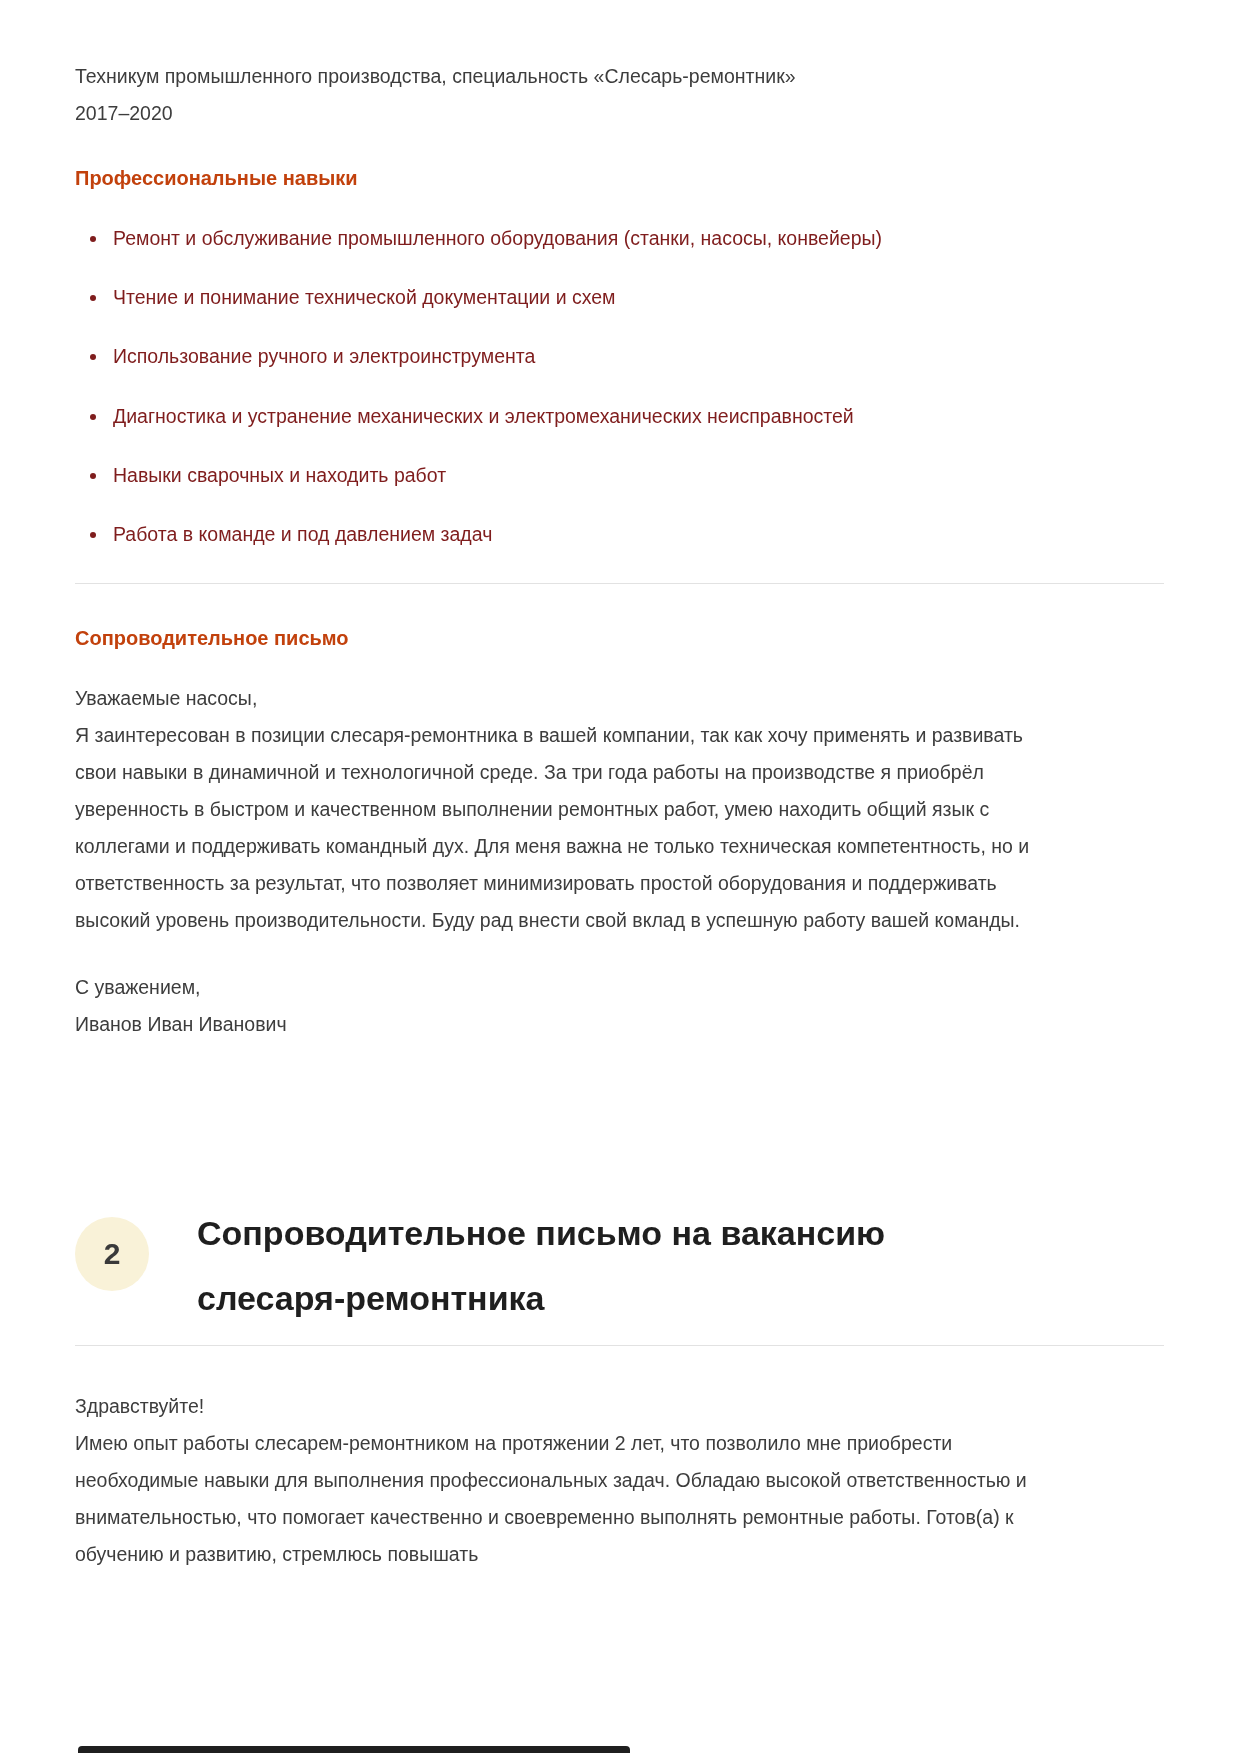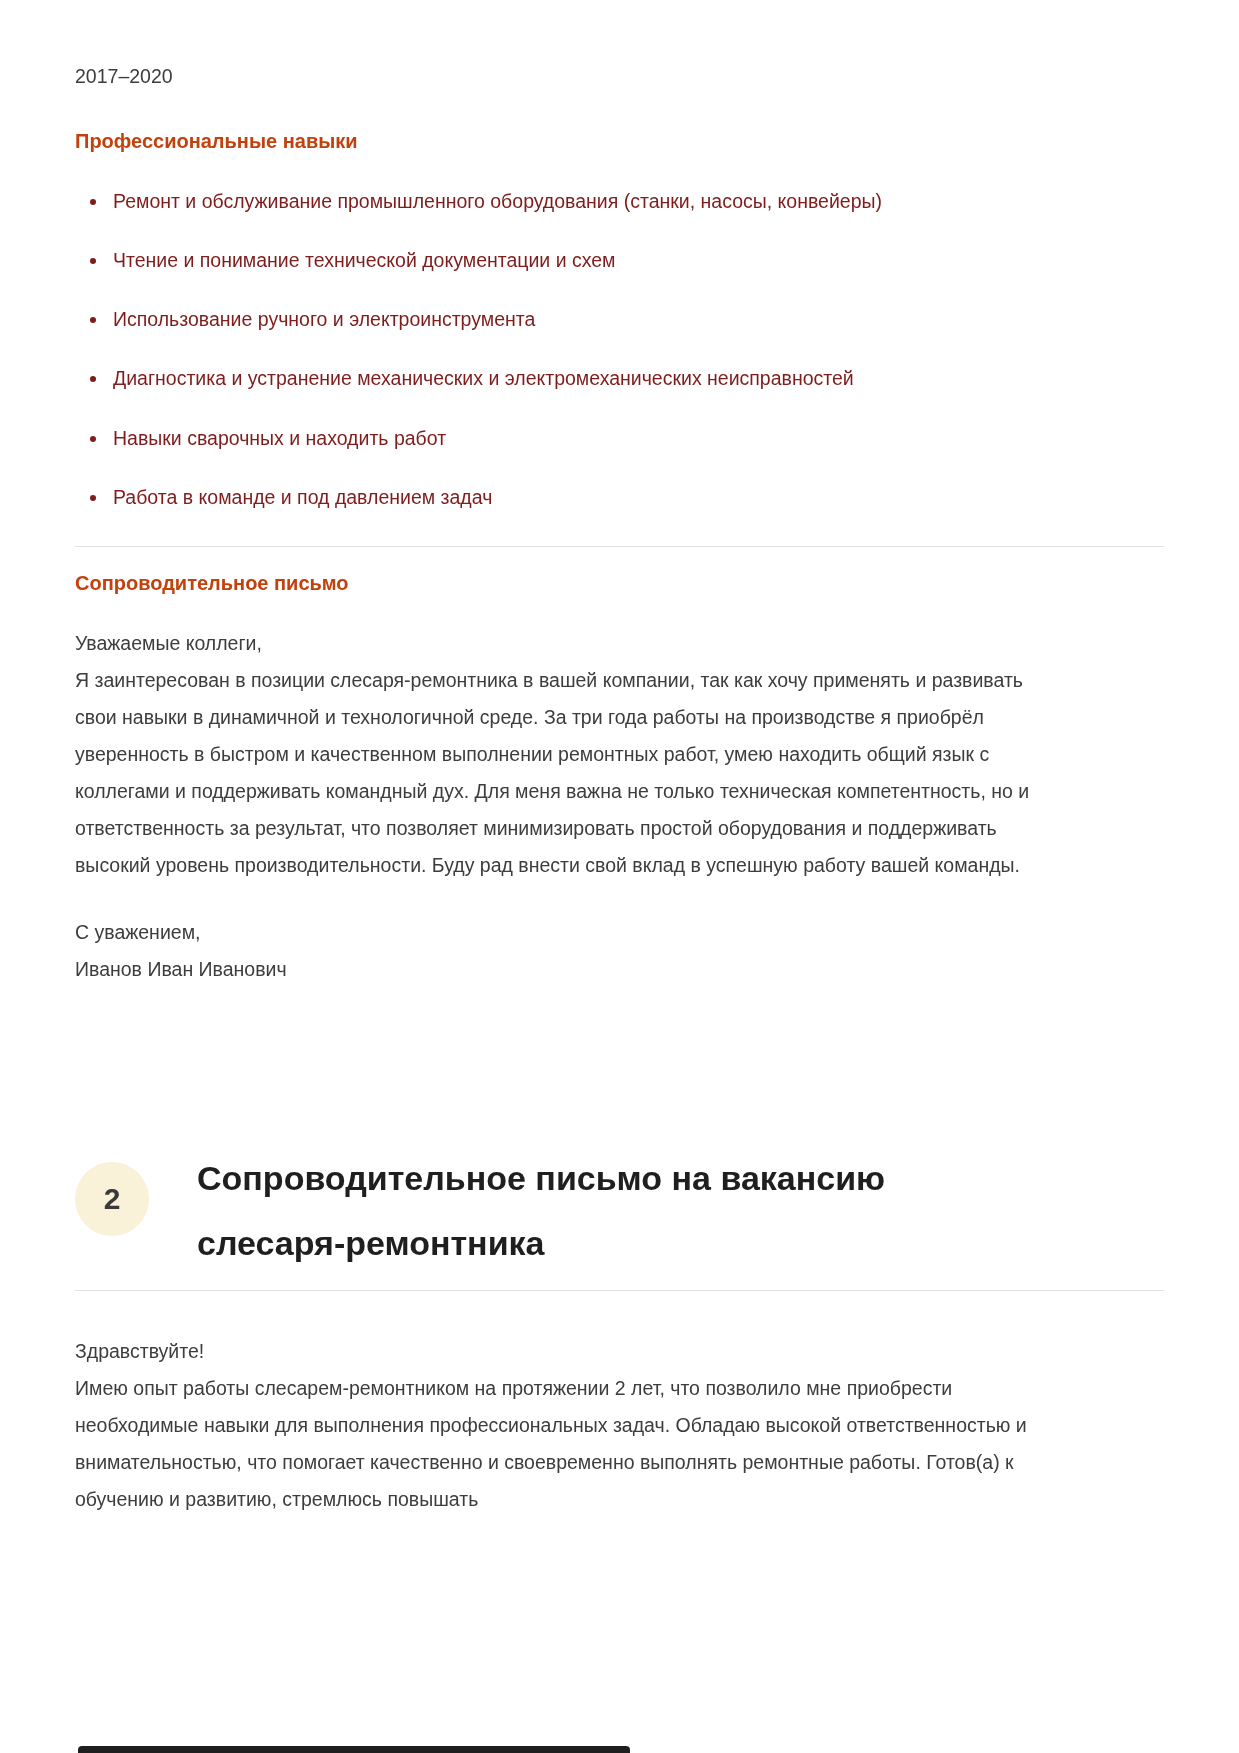--- a/index.html
+++ b/index.html
@@ -45,21 +45,21 @@
   }
 
   .divider {
     border: none;
     border-top: 1px solid #e2e2e2;
     height: 0;
     margin: 32px 0 0 0;
     width: 100%;
   }
 
-  .letter-heading { margin-top: 20px; }
+  .letter-heading { margin-top: 38px; }
 
   .letter-body { margin-top: 26px; max-width: 985px; }
   .letter-body .line { display: block; }
 
   .signoff { margin-top: 30px; }
   .signoff .line { display: block; }
 
   .section2 {
     margin-top: 158px;
     display: flex;
@@ -101,40 +101,41 @@
     background: #1f1f1f;
     border-radius: 4px 4px 0 0;
   }
 </style>
 </head>
 <body>
 
 <div class="content">
 
   <div class="para edu-block">
+    <span class="line">Техникум промышленного производства, специальность «Слесарь-ремонтник»</span>
     <span class="line">2017–2020</span>
   </div>
 
   <h3 class="sub-heading">Профессиональные навыки</h3>
 
   <ul class="skills-list">
     <li>Ремонт и обслуживание промышленного оборудования (станки, насосы, конвейеры)</li>
     <li>Чтение и понимание технической документации и схем</li>
     <li>Использование ручного и электроинструмента</li>
     <li>Диагностика и устранение механических и электромеханических неисправностей</li>
     <li>Навыки сварочных и находить работ</li>
     <li>Работа в команде и под давлением задач</li>
   </ul>
 
   <hr class="divider">
 
   <h3 class="sub-heading letter-heading">Сопроводительное письмо</h3>
 
   <div class="para letter-body">
-    <span class="line">Уважаемые коллеги,</span>
+    <span class="line">Уважаемые насосы,</span>
     <span>Я заинтересован в позиции слесаря-ремонтника в вашей компании, так как хочу применять и развивать свои навыки в динамичной и технологичной среде. За три года работы на производстве я приобрёл уверенность в быстром и качественном выполнении ремонтных работ, умею находить общий язык с коллегами и поддерживать командный дух. Для меня важна не только техническая компетентность, но и ответственность за результат, что позволяет минимизировать простой оборудования и поддерживать высокий уровень производительности. Буду рад внести свой вклад в успешную работу вашей команды.</span>
   </div>
 
   <div class="para signoff">
     <span class="line">С уважением,</span>
     <span class="line">Иванов Иван Иванович</span>
   </div>
 
   <div class="section2">
     <div class="badge-circle">2</div>

